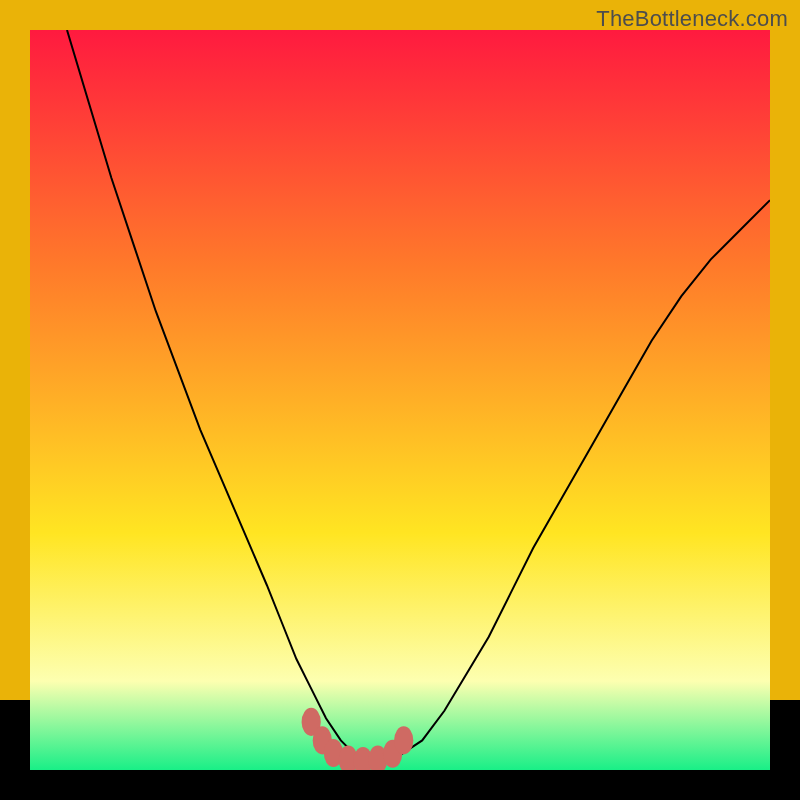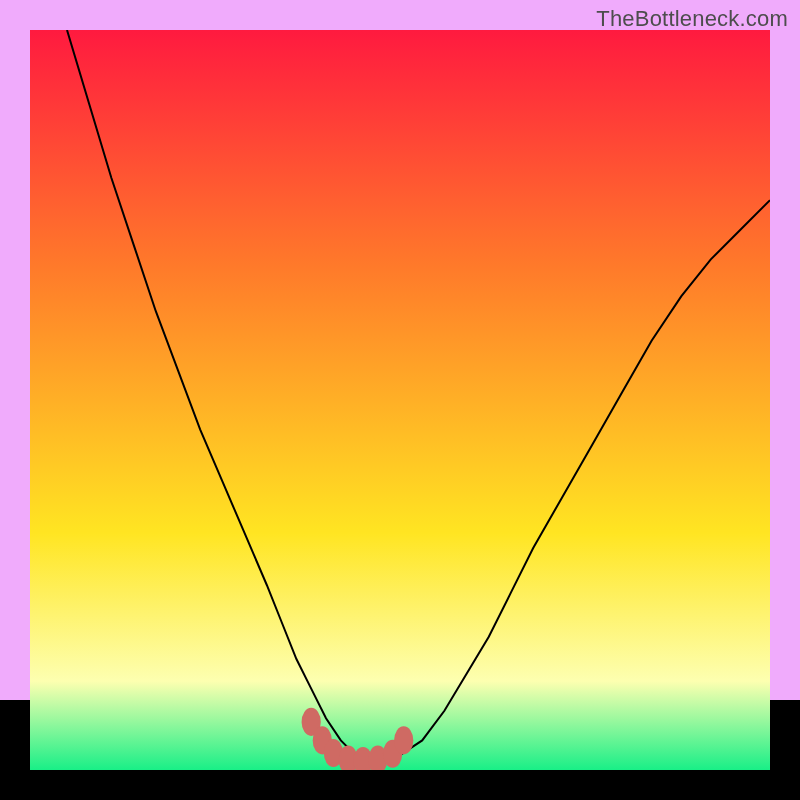--- a/index.html
+++ b/index.html
@@ -8,21 +8,21 @@
     width: 800px;
     height: 800px;
     overflow: hidden;
     background: #000;
     font-family: Arial, Helvetica, sans-serif;
   }
   .frame {
     position: absolute;
     left: 0; top: 0;
     width: 800px; height: 700px;
-    background: #f0abfc;
+    background: #eab308;
   }
   .plot {
     position: absolute;
     left: 30px;
     top: 30px;
     width: 740px;
     height: 740px;
   }
   .watermark {
     position: absolute;

